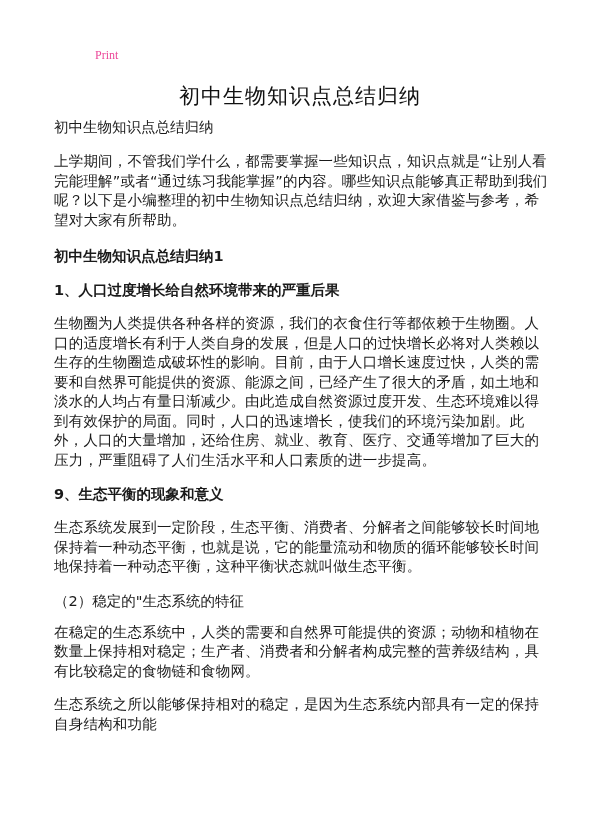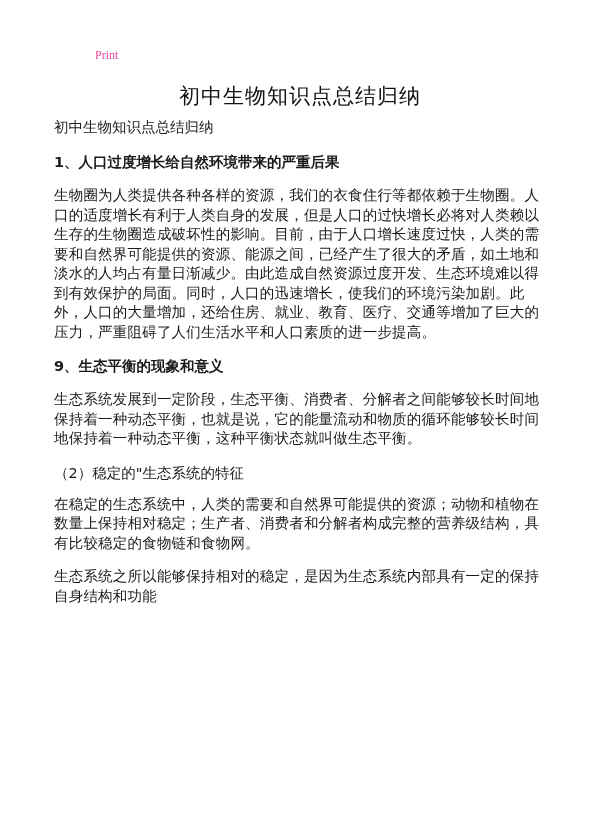--- a/index.html
+++ b/index.html
@@ -33,21 +33,23 @@
 </style>
 </head>
 <body>
 
 <div class="page">
   <div class="print-label">Print</div>
   <div class="doc-title">初中生物知识点总结归纳</div>
 
   <div class="content">
     <p class="subtitle">初中生物知识点总结归纳</p>
+    <p class="para intro">上学期间，不管我们学什么，都需要掌握一些知识点，知识点就是“让别人看完能理解”或者“通过练习我能掌握”的内容。哪些知识点能够真正帮助到我们呢？以下是小编整理的初中生物知识点总结归纳，欢迎大家借鉴与参考，希望对大家有所帮助。</p>
 
+    <p class="h-bold">初中生物知识点总结归纳1</p>
 
     <p class="h-bold">1、人口过度增长给自然环境带来的严重后果</p>
     <p class="para block">生物圈为人类提供各种各样的资源，我们的衣食住行等都依赖于生物圈。人口的适度增长有利于人类自身的发展，但是人口的过快增长必将对人类赖以生存的生物圈造成破坏性的影响。目前，由于人口增长速度过快，人类的需要和自然界可能提供的资源、能源之间，已经产生了很大的矛盾，如土地和淡水的人均占有量日渐减少。由此造成自然资源过度开发、生态环境难以得到有效保护的局面。同时，人口的迅速增长，使我们的环境污染加剧。此外，人口的大量增加，还给住房、就业、教育、医疗、交通等增加了巨大的压力，严重阻碍了人们生活水平和人口素质的进一步提高。</p>
 
     <p class="h-bold">9、生态平衡的现象和意义</p>
 
     <p class="para block">生态系统发展到一定阶段，生态平衡、消费者、分解者之间能够较长时间地保持着一种动态平衡，也就是说，它的能量流动和物质的循环能够较长时间地保持着一种动态平衡，这种平衡状态就叫做生态平衡。</p>
 
     <p class="h-sub">（2）稳定的"生态系统的特征</p>
     <p class="para block">在稳定的生态系统中，人类的需要和自然界可能提供的资源；动物和植物在数量上保持相对稳定；生产者、消费者和分解者构成完整的营养级结构，具有比较稳定的食物链和食物网。</p>

